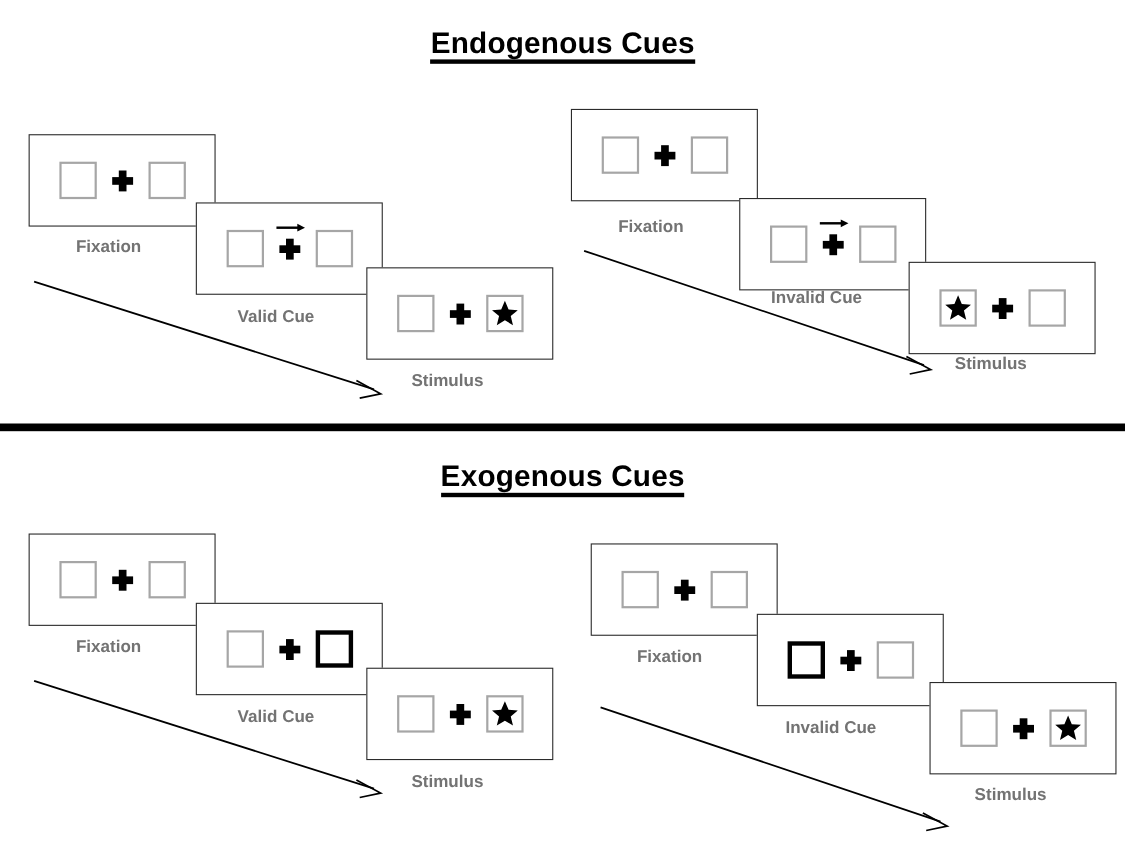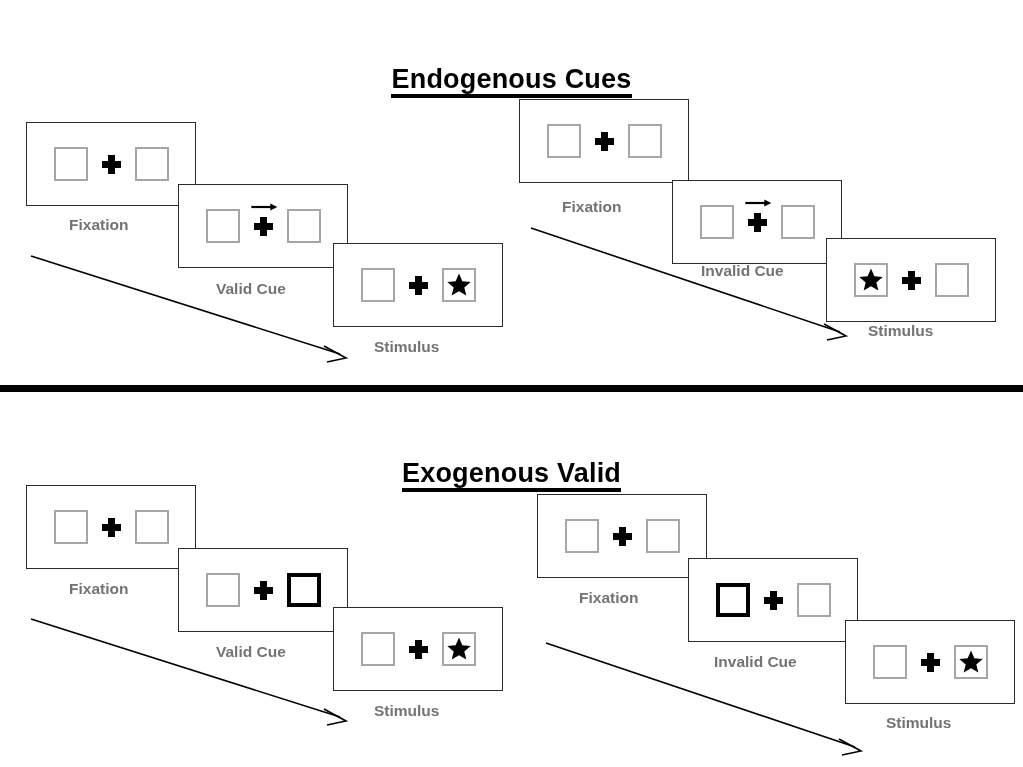--- a/index.html
+++ b/index.html
@@ -11,21 +11,20 @@
   .stage{position:absolute;left:0;top:0;width:1023px;height:767px;}
 
   
   .section-title{
     position:absolute;
     width:1023px;
     text-align:center;
     font-size:27px;
     font-weight:bold;
     letter-spacing:0.2px;
-    margin-top:40px;
   }
   .section-title span{
     border-bottom:4px solid #000;
     padding-bottom:1px;
     display:inline-block;
     line-height:1.05;
   }
 
   
   .divider{
@@ -212,21 +211,21 @@
   <div class="caption" style="left:868px;top:322px;">Stimulus</div>
 
   <svg class="seq-arrow" style="left:525px;top:220px;width:330px;height:130px;" viewBox="0 0 330 130">
     <line x1="6" y1="8" x2="315" y2="112" stroke="#000" stroke-width="1.6"></line>
     <polyline points="299,104 321,116 302,120" fill="none" stroke="#000" stroke-width="1.6"></polyline>
   </svg>
 
   <div class="divider" style="top:385px;"></div>
 
   <div class="section-title" style="left:0;top:418px;">
-    <span>Exogenous Valid</span>
+    <span>Exogenous Cues</span>
   </div>
 
   <div class="panel" style="left:26px;top:485px;width:170px;height:84px;">
     <div class="panel-inner">
       <div class="box"></div>
       <div class="plus-wrap">
         <div class="plus"></div>
       </div>
       <div class="box"></div>
     </div>

